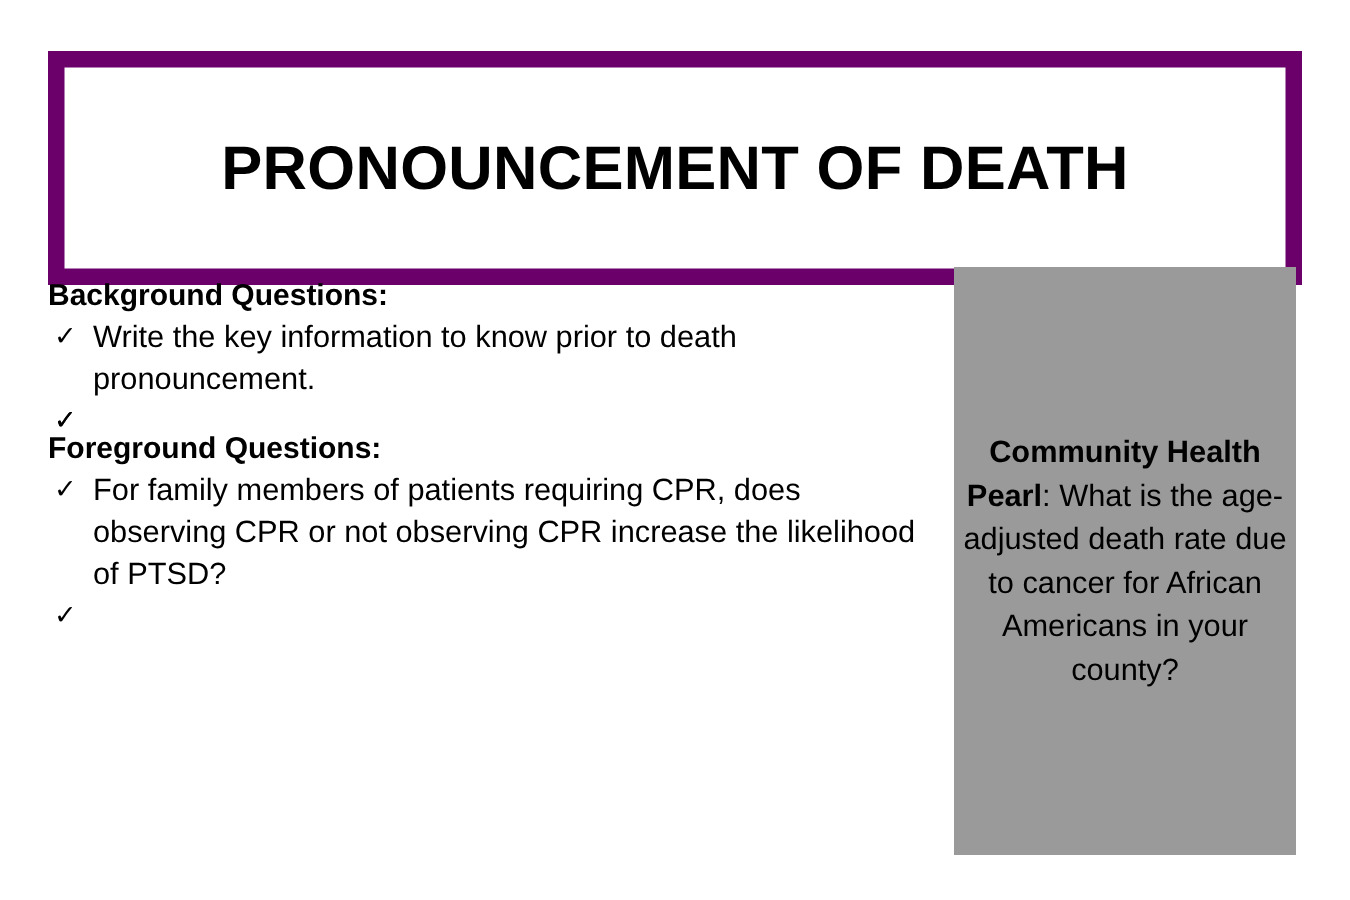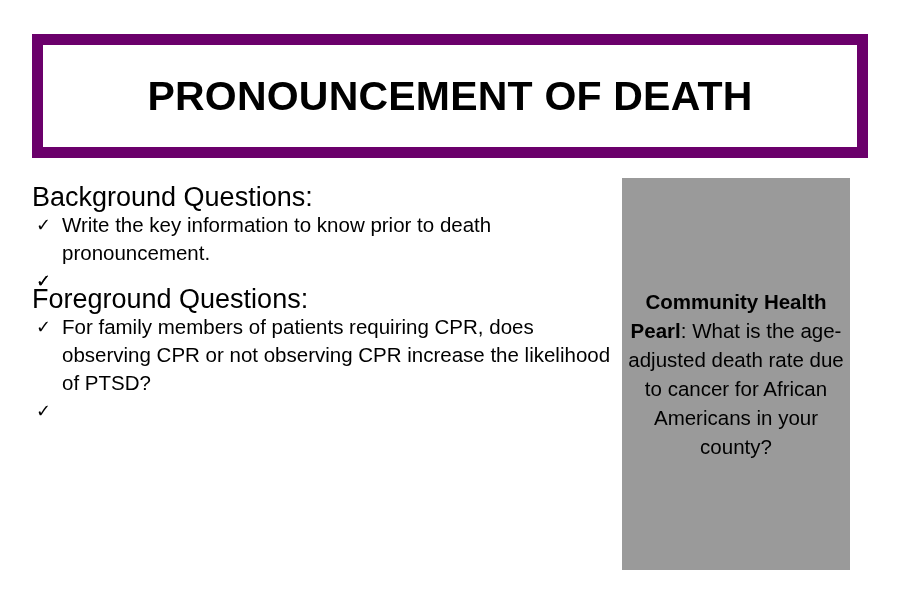--- a/index.html
+++ b/index.html
@@ -15,21 +15,21 @@
     overflow: hidden;
     position: relative;
   }
 
   
   #title-banner {
     position: absolute;
     left: 32px;
     top: 34px;
     width: 836px;
-    height: 124px;
+    height: 156px;
     box-sizing: border-box;
     border: 11px solid var(--accent, #6B006B);
     background: #ffffff;
     display: flex;
     align-items: center;
     justify-content: center;
   }
   #title-text {
     font-size: 41px;
     font-weight: bold;
@@ -42,22 +42,22 @@
   #content-column {
     position: absolute;
     left: 32px;
     top: 183px;
     width: 580px;
   }
   .section { margin: 0; }
   .section + .section { margin-top: 18px; }
 
   .section-heading {
-    font-size: 27px;
-    font-weight: normal;
+    font-size: 20px;
+    font-weight: bold;
     line-height: 28px;
     margin: 0 0 0 0;
   }
   .bullet-list {
     list-style: none;
     margin: 0;
     padding: 0;
   }
   .bullet-item {
     position: relative;
@@ -70,21 +70,21 @@
     left: 4px;
     top: 0;
     font-size: 18px;
     line-height: 28px;
     font-family: "DejaVu Sans", sans-serif;
   }
 
   
   #pearl-panel {
     position: absolute;
-    left: 622px;
+    left: 636px;
     top: 178px;
     width: 228px;
     height: 392px;
     background: var(--panel, #9A9A9A);
     box-sizing: border-box;
     display: flex;
     flex-direction: column;
     align-items: center;
     justify-content: center;
     padding: 0 6px;

